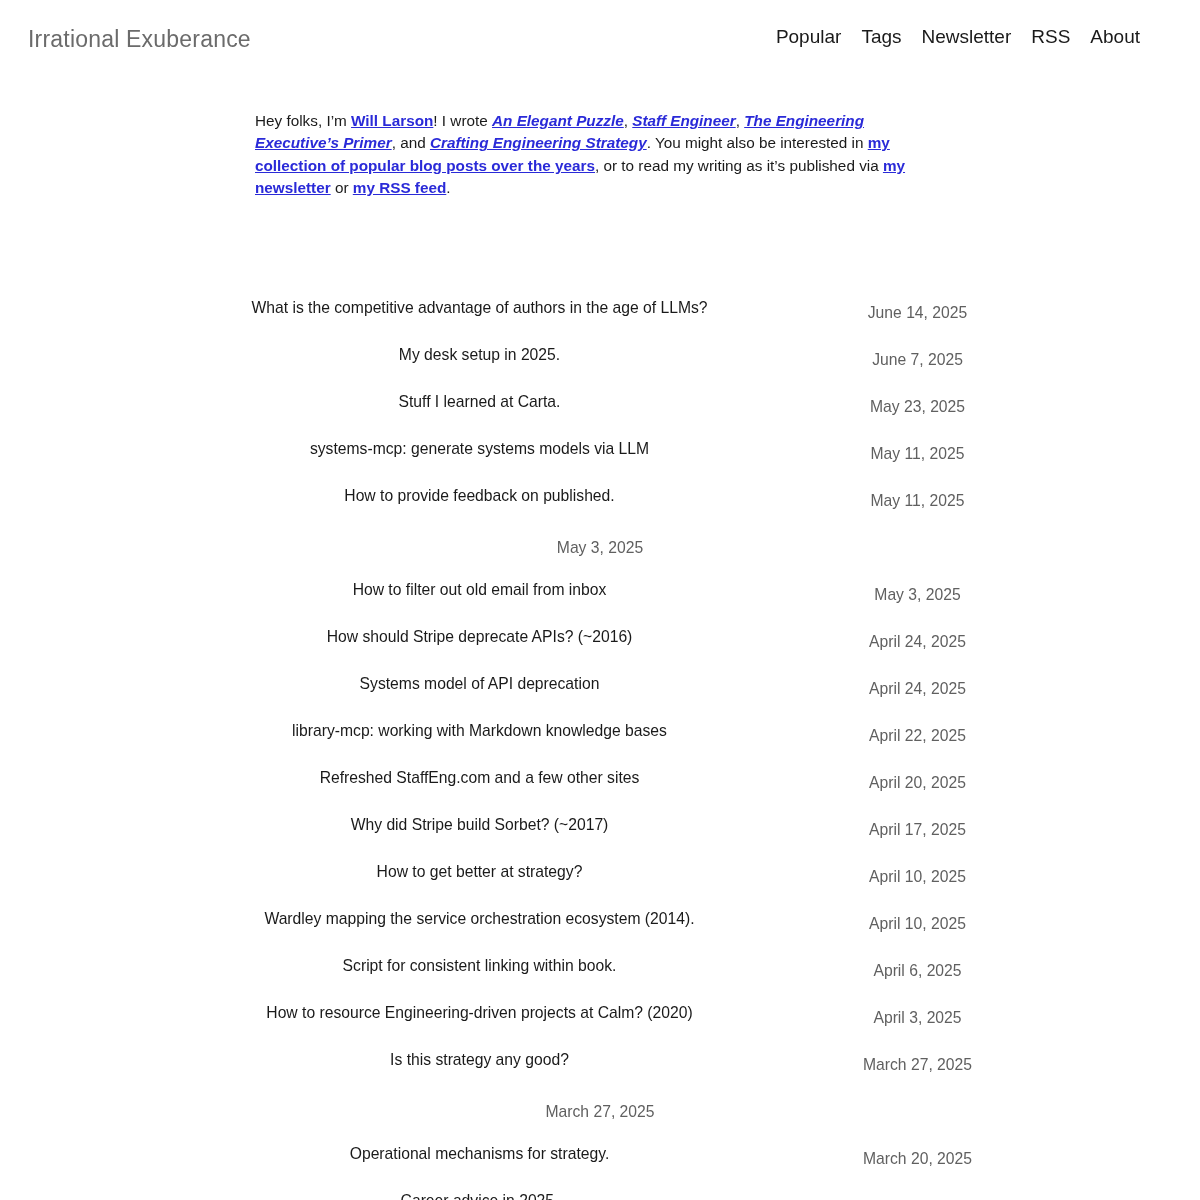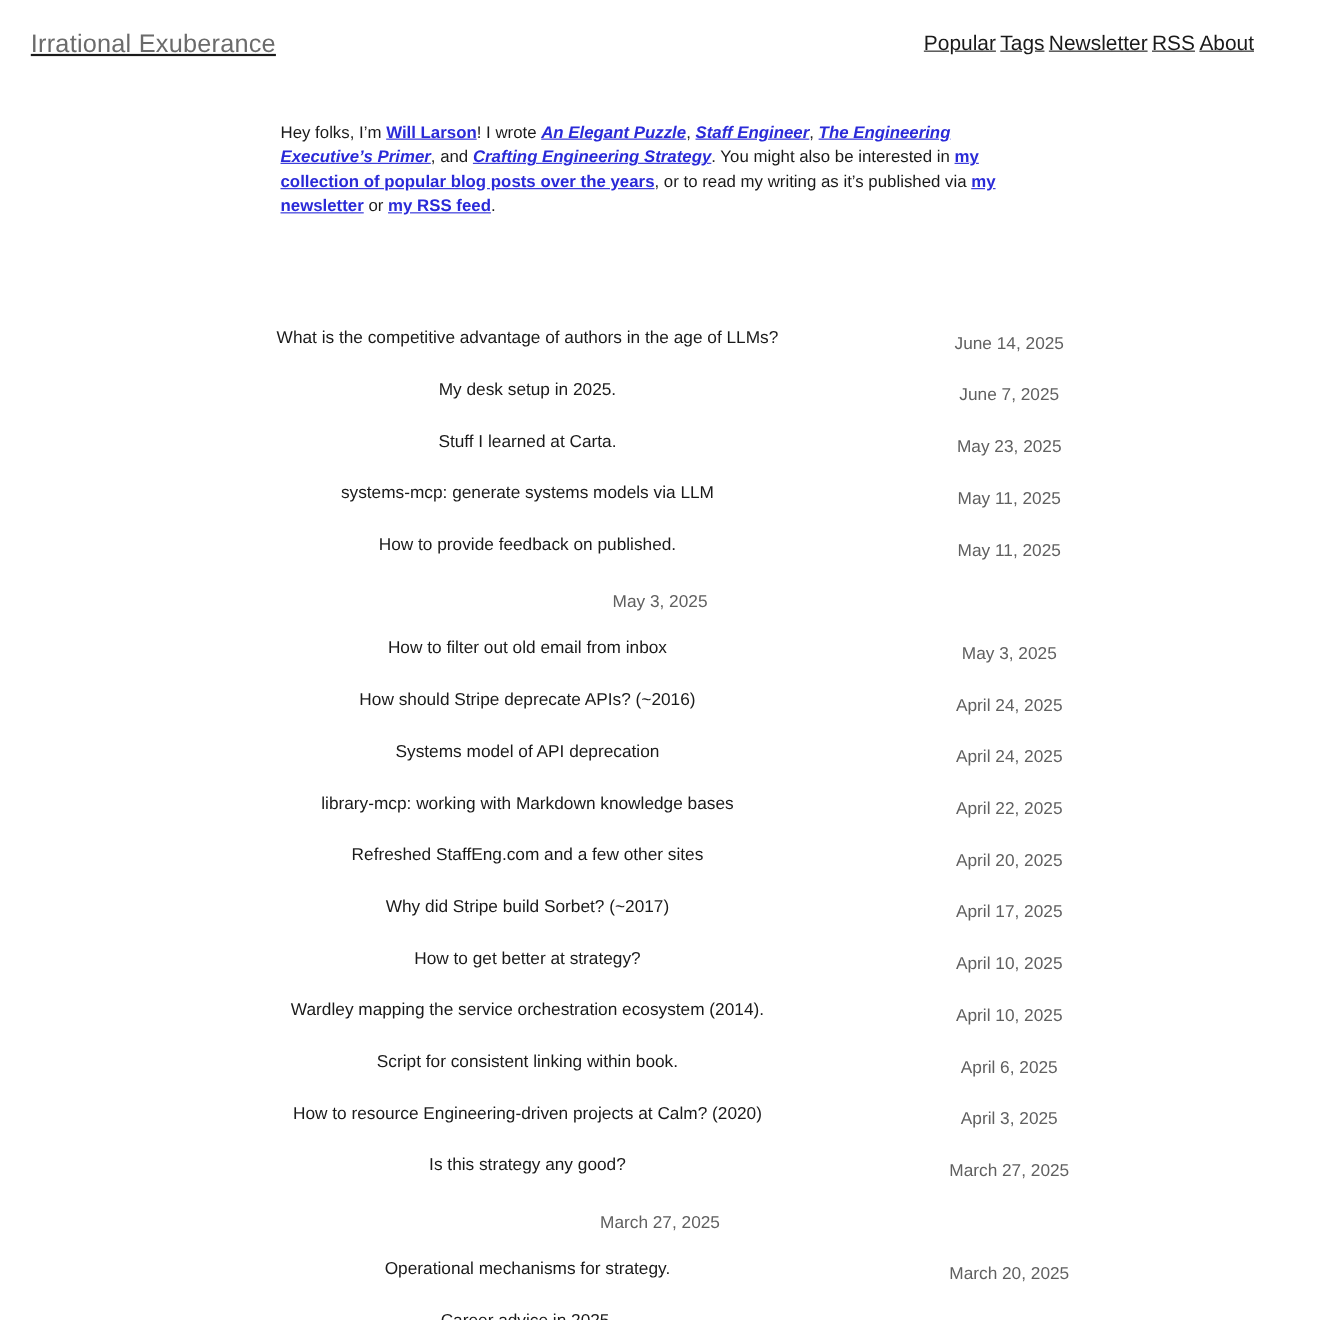--- a/index.html
+++ b/index.html
@@ -14,34 +14,33 @@
     width: 1200px;
     height: 1200px;
     overflow: hidden;
     font-family: "Liberation Sans", sans-serif;
     color: var(--text);
     position: relative;
   }
   .header {
     display: flex;
     justify-content: space-between;
-    align-items: center;
+    align-items: flex-start;
     padding: 26px 60px 0 28px;
-    text-decoration: underline;
   }
   .site-title {
     font-size: 23px;
     font-weight: 400;
     color: var(--title-gray);
     text-decoration: none;
     letter-spacing: 0.2px;
   }
   .nav {
     display: flex;
-    gap: 4px;
+    gap: 20px;
     margin-left: 12px;
   }
   .nav a {
     font-size: 19px;
     color: var(--text);
     text-decoration: none;
   }
   .intro {
     width: 690px;
     margin: 57px auto 0;

